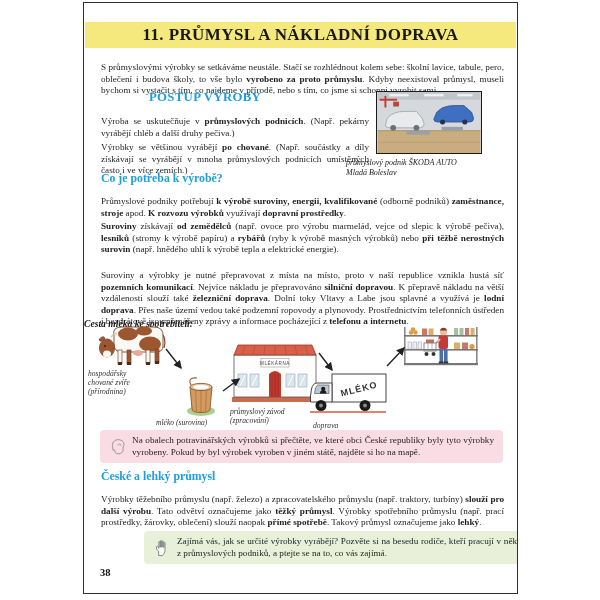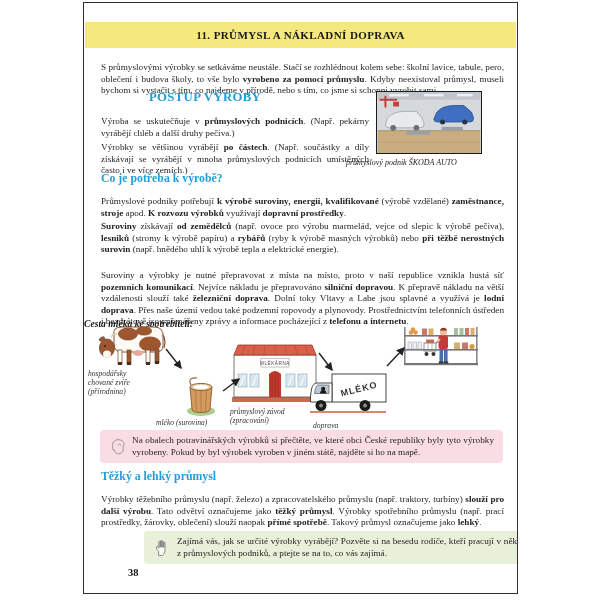--- a/index.html
+++ b/index.html
@@ -17,21 +17,21 @@
   .page{
     position:absolute;left:83px;top:2px;width:435px;height:592px;
     border:1.5px solid #2e2e2e;background:#fff;overflow:hidden;
   }
   .titlebar{
     position:absolute;left:1px;right:1px;top:19px;height:26px;
     background:var(--title-yellow);
     display:flex;align-items:center;justify-content:center;
   }
   .titlebar .t{
-    font-size:11px;font-weight:bold;color:#191919;letter-spacing:.4px;
+    font-size:17px;font-weight:bold;color:#191919;letter-spacing:.4px;
   }
   .para{
     position:absolute;font-size:9.2px;line-height:11.5px;
     text-align:justify;color:#1f1f1f;
   }
   .para b{font-weight:bold;}
   .h-blue{
     position:absolute;color:var(--accent-blue);font-weight:bold;margin:0;
   }
   .h-main{font-size:12.8px;letter-spacing:.3px;}
@@ -57,36 +57,36 @@
   }
   .arrows{position:absolute;left:0;top:318px;width:435px;height:110px;}
   .note{
     position:absolute;left:16px;width:403px;border-radius:4px;
     padding:5px 9px 5px 33px;font-size:9.2px;line-height:11.5px;
     text-align:justify;color:#1f1f1f;min-height:33px;
   }
   .note .icon{position:absolute;left:8px;top:50%;transform:translateY(-50%);width:19px;height:19px;}
   .note-pink{top:427px;background:var(--task-pink);padding-left:32px;}
   .note-green{top:528px;background:var(--activity-green);margin-left:44px;}
-  .pagenum{position:absolute;left:16px;top:564px;font-size:10.5px;font-weight:bold;color:#111;margin-left:28px;}
+  .pagenum{position:absolute;left:16px;top:564px;font-size:10.5px;font-weight:bold;color:#111;}
 </style>
 </head>
 <body>
 
 <div class="page">
 
   <div class="titlebar">
     <span class="t">11. PRŮMYSL A NÁKLADNÍ DOPRAVA</span>
   </div>
 
-  <p class="para" style="left:17px;top:50px;width:403px;"><span>S průmyslovými výrobky se setkáváme neustále. Stačí se rozhlédnout kolem sebe: školní lavice, tabule, pero, oblečení i budova školy, to vše bylo </span><b>vyrobeno za pomoci průmyslu</b><span>. Kdyby neexistoval průmysl, museli bychom si vystačit s tím, co najdeme v přírodě, nebo s tím, co jsme si schopni vyrobit sami.</span></p>
+  <p class="para" style="left:17px;top:50px;width:403px;"><span>S průmyslovými výrobky se setkáváme neustále. Stačí se rozhlédnout kolem sebe: školní lavice, tabule, pero, oblečení i budova školy, to vše bylo </span><b>vyrobeno za proto průmyslu</b><span>. Kdyby neexistoval průmysl, museli bychom si vystačit s tím, co najdeme v přírodě, nebo s tím, co jsme si schopni vyrobit sami.</span></p>
 
   <h2 class="h-blue h-main" style="left:17px;top:87px;margin-left:48px;">POSTUP VÝROBY</h2>
   <p class="para" style="left:17px;top:104px;width:268px;"><span>Výroba se uskutečňuje v </span><b>průmyslových podnicích</b><span>. (Např. pekárny vyrábějí chléb a další druhy pečiva.)</span></p>
-  <p class="para" style="left:17px;top:130px;width:268px;"><span>Výrobky se většinou vyrábějí </span><b>po částech</b><span>. (Např. součástky a díly získávají se vyrábějí v mnoha průmyslových podnicích umístěných často i ve více zemích.)</span></p>
+  <p class="para" style="left:17px;top:130px;width:268px;"><span>Výrobky se většinou vyrábějí </span><b>po chované</b><span>. (Např. součástky a díly získávají se vyrábějí v mnoha průmyslových podnicích umístěných často i ve více zemích.)</span></p>
 
   <div class="photo">
     <svg viewBox="0 0 106 63">
       <rect x="0" y="0" width="106" height="63" fill="#d6d9dc"></rect>
       <rect x="0" y="0" width="106" height="8" fill="#c2c6cb"></rect>
       <rect x="12" y="2" width="20" height="2.5" fill="#eef1f3"></rect>
       <rect x="48" y="2" width="20" height="2.5" fill="#eef1f3"></rect>
       <rect x="82" y="2" width="16" height="2.5" fill="#eef1f3"></rect>
       <rect x="0" y="40" width="106" height="23" fill="#c9ad80"></rect>
       <line x1="0" y1="40" x2="106" y2="40" stroke="#a8915e" stroke-width="1"></line>
@@ -99,24 +99,25 @@
       <circle cx="40" cy="37" r="3" fill="#6b7077"></circle>
       <path d="M58,28 L61,21 Q67,14 79,14 L89,14 L97,21 L99,27 Q99,31 95,31 L62,31 Q58,31 58,28 Z" fill="#3f6fc0" stroke="#2a4d8f" stroke-width="0.8"></path>
       <circle cx="67" cy="31" r="2.6" fill="#26324a"></circle>
       <circle cx="90" cy="31" r="2.6" fill="#26324a"></circle>
       <rect x="30" y="40" width="24" height="4" fill="#9aa0a6"></rect>
       <rect x="66" y="36" width="22" height="4" fill="#9aa0a6"></rect>
     </svg>
   </div>
   <div class="photo-caption">
     <div>průmyslový podnik ŠKODA AUTO</div>
+    <div>Mladá Boleslav</div>
   </div>
 
   <h2 class="h-blue h-sub" style="left:17px;top:168px;">Co je potřeba k výrobě?</h2>
-  <p class="para" style="left:17px;top:184px;width:403px;"><span>Průmyslové podniky potřebují </span><b>k výrobě suroviny, energii, kvalifikované</b><span> (výrobě vzdělané) </span><b>zaměstnance, stroje</b><span> apod. </span><b>K rozvozu výrobků</b><span> využívají </span><b>dopravní prostředky</b><span>.</span></p>
+  <p class="para" style="left:17px;top:184px;width:403px;"><span>Průmyslové podniky potřebují </span><b>k výrobě suroviny, energii, kvalifikované</b><span> (odborně podniků) </span><b>zaměstnance, stroje</b><span> apod. </span><b>K rozvozu výrobků</b><span> využívají </span><b>dopravní prostředky</b><span>.</span></p>
   <p class="para" style="left:17px;top:209px;width:403px;"><b>Suroviny</b><span> získávají </span><b>od zemědělců</b><span> (např. ovoce pro výrobu marmelád, vejce od slepic k výrobě pečiva), </span><b>lesníků</b><span> (stromy k výrobě papíru) a </span><b>rybářů</b><span> (ryby k výrobě masných výrobků) nebo </span><b>při těžbě nerostných surovin</b><span> (např. hnědého uhlí k výrobě tepla a elektrické energie).</span></p>
 
   <p class="para" style="left:17px;top:258px;width:403px;"><span>Suroviny a výrobky je nutné přepravovat z místa na místo, proto v naší republice vznikla hustá síť </span><b>pozemních komunikací</b><span>. Nejvíce nákladu je přepravováno </span><b>silniční dopravou</b><span>. K přepravě nákladu na větší vzdálenosti slouží také </span><b>železniční doprava</b><span>. Dolní toky Vltavy a Labe jsou splavné a využívá je </span><b>lodní doprava</b><span>. Přes naše území vedou také podzemní ropovody a plynovody. Prostřednictvím telefonních ústředen i bezdrátově jsou přenášeny zprávy a informace pocházející z </span><b>telefonu a internetu</b><span>.</span></p>
 
   <div class="diagram-title">Cesta mléka ke spotřebiteli:</div>
 
   <div class="fig" style="left:14px;top:318px;width:74px;height:50px;">
     <svg viewBox="0 0 74 50">
       <path d="M62,12 q7,3 4,15" stroke="#8a4b2e" stroke-width="1.2" fill="none"></path>
       <path d="M16,14 Q14,6 24,6 L56,6 Q66,6 65,16 L65,25 Q65,31 58,31 L24,31 Q16,31 16,23 Z" fill="#fdfaf5" stroke="#7a4428" stroke-width="0.9"></path>
@@ -260,21 +261,21 @@
   </svg>
 
   <div class="note note-pink">
     <svg class="icon" viewBox="0 0 20 20">
       <path d="M12.5,2.5 C8,1.4 4.6,4.5 4.6,8.4 C4.6,10.4 5.6,11.4 5,13 L7,13.2 C7,15.6 8.4,17.2 11,17.2 C14,17.2 16,15.2 16,12.6 C16,11.5 15.5,10.5 16.4,9 C17.6,7 16.6,3.5 12.5,2.5 Z" fill="none" stroke="#909090" stroke-width="1"></path>
       <path d="M10.5,8.6 a1.6,1.6 0 1 1 3.2,0" fill="none" stroke="#909090" stroke-width="0.8"></path>
     </svg>
     <span>Na obalech potravinářských výrobků si přečtěte, ve které obci České republiky byly tyto výrobky vyrobeny. Pokud by byl výrobek vyroben v jiném státě, najděte si ho na mapě.</span>
   </div>
 
-  <h2 class="h-blue h-sub" style="left:17px;top:466px;">Těžký a lehký průmysl</h2>
+  <h2 class="h-blue h-sub" style="left:17px;top:466px;">České a lehký průmysl</h2>
   <p class="para" style="left:17px;top:482px;width:403px;"><span>Výrobky těžebního průmyslu (např. železo) a zpracovatelského průmyslu (např. traktory, turbíny) </span><b>slouží pro další výrobu</b><span>. Tato odvětví označujeme jako </span><b>těžký průmysl</b><span>. Výrobky spotřebního průmyslu (např. prací prostředky, žárovky, oblečení) slouží naopak </span><b>přímé spotřebě</b><span>. Takový průmysl označujeme jako </span><b>lehký</b><span>.</span></p>
 
   <div class="note note-green">
     <svg class="icon" viewBox="0 0 20 20">
       <path d="M7,18 L7,13.5 C5.4,12.4 4.2,10.4 4.6,8.8 C4.9,8 5.9,8 6.3,8.8 L7.2,10.4 L7.2,3.6 C7.2,2.8 8.3,2.8 8.3,3.6 L8.3,9 L9,9 L9,2.6 C9,1.8 10.1,1.8 10.1,2.6 L10.1,9 L10.8,9 L10.8,3.1 C10.8,2.3 11.9,2.3 11.9,3.1 L11.9,9.3 L12.6,9.3 L12.6,4.6 C12.6,3.8 13.7,3.8 13.7,4.6 L13.7,12 C13.7,14.8 12.4,16.4 11,18 Z" fill="#fbfbf6" stroke="#777777" stroke-width="0.9"></path>
     </svg>
     <span>Zajímá vás, jak se určité výrobky vyrábějí? Pozvěte si na besedu rodiče, kteří pracují v některém z průmyslových podniků, a ptejte se na to, co vás zajímá.</span>
   </div>
 
   <div class="pagenum">38</div>

